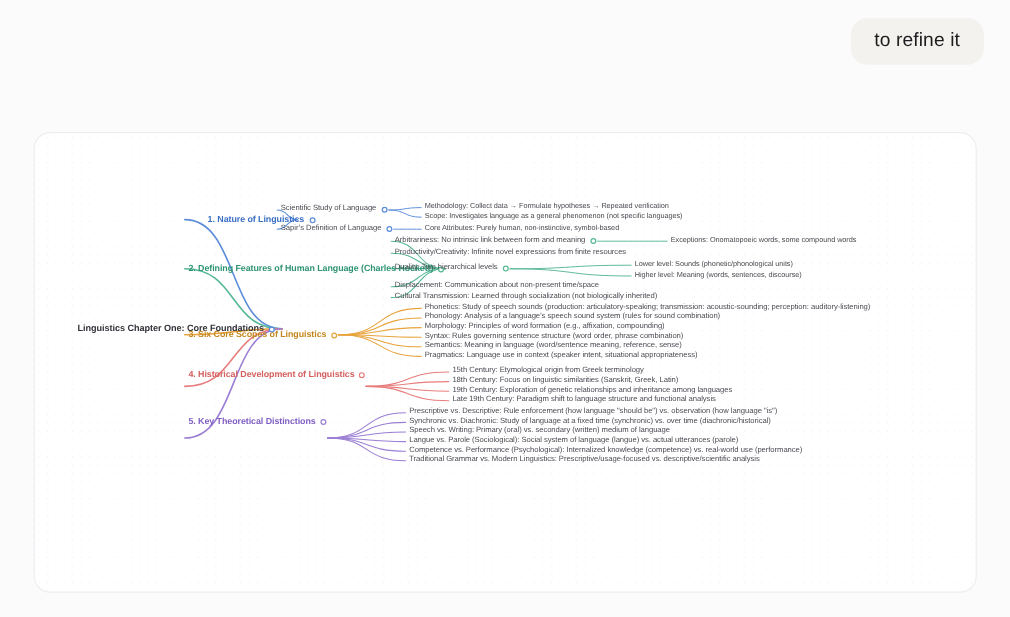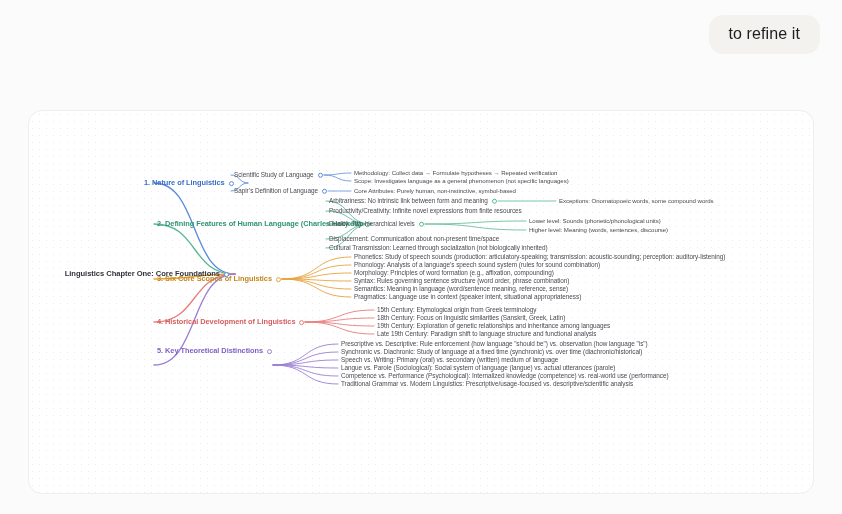--- a/index.html
+++ b/index.html
@@ -109,21 +109,21 @@
           <path d="M206,163 C161.45,163 169.55,254 125,254" stroke="#9b7fd4" stroke-width="1.35" fill="none" stroke-linecap="round"></path>
           <path d="M244,254 C279.75,254 273.25,233 309,233" stroke="#9b7fd4" stroke-width="0.9" fill="none" stroke-linecap="round"></path>
           <path d="M244,254 C279.75,254 273.25,241 309,241" stroke="#9b7fd4" stroke-width="0.9" fill="none" stroke-linecap="round"></path>
           <path d="M244,254 C279.75,254 273.25,249 309,249" stroke="#9b7fd4" stroke-width="0.9" fill="none" stroke-linecap="round"></path>
           <path d="M244,254 C279.75,254 273.25,257 309,257" stroke="#9b7fd4" stroke-width="0.9" fill="none" stroke-linecap="round"></path>
           <path d="M244,254 C279.75,254 273.25,265 309,265" stroke="#9b7fd4" stroke-width="0.9" fill="none" stroke-linecap="round"></path>
           <path d="M244,254 C279.75,254 273.25,273 309,273" stroke="#9b7fd4" stroke-width="0.9" fill="none" stroke-linecap="round"></path>
         </svg>
       <div id="nodes">
           <div class="node n-root t-dark" style="top: 163px; right: 584px;"><span class="txt">Linguistics Chapter One: Core Foundations</span><span class="handle c-blue"></span></div>
-          <div class="node n-l1 t-blue" style="top: 72px; left: 115px; text-align: center;"><span class="txt">1. Nature of Linguistics</span><span class="handle c-blue"></span></div>
+          <div class="node n-l1 t-blue" style="top: 72px; left: 144px; text-align: center;"><span class="txt">1. Nature of Linguistics</span><span class="handle c-blue"></span></div>
           <div class="node n-l2 t-gray" style="top: 64px; left: 205px;"><span class="txt">Scientific Study of Language</span><span class="handle c-blue"></span></div>
           <div class="node n-l3 t-gray" style="top: 62px; left: 325px;"><span class="txt">Methodology: Collect data → Formulate hypotheses → Repeated verification</span></div>
           <div class="node n-l3 t-gray" style="top: 70px; left: 325px;"><span class="txt">Scope: Investigates language as a general phenomenon (not specific languages)</span></div>
           <div class="node n-l2 t-gray" style="top: 80px; left: 205px;"><span class="txt">Sapir’s Definition of Language</span><span class="handle c-blue"></span></div>
           <div class="node n-l3 t-gray" style="top: 80px; left: 325px;"><span class="txt">Core Attributes: Purely human, non-instinctive, symbol-based</span></div>
           <div class="node n-l1 t-green" style="top: 113px; left: 128px;"><span class="txt">2. Defining Features of Human Language (Charles Hockett)</span><span class="handle c-green"></span></div>
           <div class="node n-l2 t-gray" style="top: 90px; left: 300px;"><span class="txt">Arbitrariness: No intrinsic link between form and meaning</span><span class="handle c-green"></span></div>
           <div class="node n-l3 t-gray" style="top: 90px; left: 530px;"><span class="txt">Exceptions: Onomatopoeic words, some compound words</span></div>
           <div class="node n-l2 t-gray" style="top: 100px; left: 300px;"><span class="txt">Productivity/Creativity: Infinite novel expressions from finite resources</span></div>
           <div class="node n-l2 t-gray" style="top: 113px; left: 300px;"><span class="txt">Duality: Two hierarchical levels</span><span class="handle c-green"></span></div>
@@ -131,21 +131,21 @@
           <div class="node n-l3 t-gray" style="top: 119px; left: 500px;"><span class="txt">Higher level: Meaning (words, sentences, discourse)</span></div>
           <div class="node n-l2 t-gray" style="top: 128px; left: 300px;"><span class="txt">Displacement: Communication about non-present time/space</span></div>
           <div class="node n-l2 t-gray" style="top: 137px; left: 300px;"><span class="txt">Cultural Transmission: Learned through socialization (not biologically inherited)</span></div>
           <div class="node n-l1 t-orange" style="top: 168px; left: 128px; text-align: center;"><span class="txt">3. Six Core Scopes of Linguistics</span><span class="handle c-orange"></span></div>
           <div class="node n-l2 t-gray" style="top: 146px; left: 325px;"><span class="txt">Phonetics: Study of speech sounds (production: articulatory-speaking; transmission: acoustic-sounding; perception: auditory-listening)</span></div>
           <div class="node n-l2 t-gray" style="top: 154px; left: 325px;"><span class="txt">Phonology: Analysis of a language’s speech sound system (rules for sound combination)</span></div>
           <div class="node n-l2 t-gray" style="top: 162px; left: 325px;"><span class="txt">Morphology: Principles of word formation (e.g., affixation, compounding)</span></div>
           <div class="node n-l2 t-gray" style="top: 170px; left: 325px;"><span class="txt">Syntax: Rules governing sentence structure (word order, phrase combination)</span></div>
           <div class="node n-l2 t-gray" style="top: 178px; left: 325px;"><span class="txt">Semantics: Meaning in language (word/sentence meaning, reference, sense)</span></div>
           <div class="node n-l2 t-gray" style="top: 186px; left: 325px;"><span class="txt">Pragmatics: Language use in context (speaker intent, situational appropriateness)</span></div>
-          <div class="node n-l1 t-red" style="top: 211px; left: 128px;"><span class="txt">4. Historical Development of Linguistics</span><span class="handle c-red"></span></div>
+          <div class="node n-l1 t-red" style="top: 201px; left: 128px;"><span class="txt">4. Historical Development of Linguistics</span><span class="handle c-red"></span></div>
           <div class="node n-l2 t-gray" style="top: 199px; left: 348px;"><span class="txt">15th Century: Etymological origin from Greek terminology</span></div>
           <div class="node n-l2 t-gray" style="top: 207px; left: 348px;"><span class="txt">18th Century: Focus on linguistic similarities (Sanskrit, Greek, Latin)</span></div>
           <div class="node n-l2 t-gray" style="top: 215px; left: 348px;"><span class="txt">19th Century: Exploration of genetic relationships and inheritance among languages</span></div>
           <div class="node n-l2 t-gray" style="top: 223px; left: 348px;"><span class="txt">Late 19th Century: Paradigm shift to language structure and functional analysis</span></div>
           <div class="node n-l1 t-purple" style="top: 240px; left: 128px;"><span class="txt">5. Key Theoretical Distinctions</span><span class="handle c-purple"></span></div>
           <div class="node n-l2 t-gray" style="top: 233px; left: 312px;"><span class="txt">Prescriptive vs. Descriptive: Rule enforcement (how language "should be") vs. observation (how language "is")</span></div>
           <div class="node n-l2 t-gray" style="top: 241px; left: 312px;"><span class="txt">Synchronic vs. Diachronic: Study of language at a fixed time (synchronic) vs. over time (diachronic/historical)</span></div>
           <div class="node n-l2 t-gray" style="top: 249px; left: 312px;"><span class="txt">Speech vs. Writing: Primary (oral) vs. secondary (written) medium of language</span></div>
           <div class="node n-l2 t-gray" style="top: 257px; left: 312px;"><span class="txt">Langue vs. Parole (Sociological): Social system of language (langue) vs. actual utterances (parole)</span></div>
           <div class="node n-l2 t-gray" style="top: 265px; left: 312px;"><span class="txt">Competence vs. Performance (Psychological): Internalized knowledge (competence) vs. real-world use (performance)</span></div>

